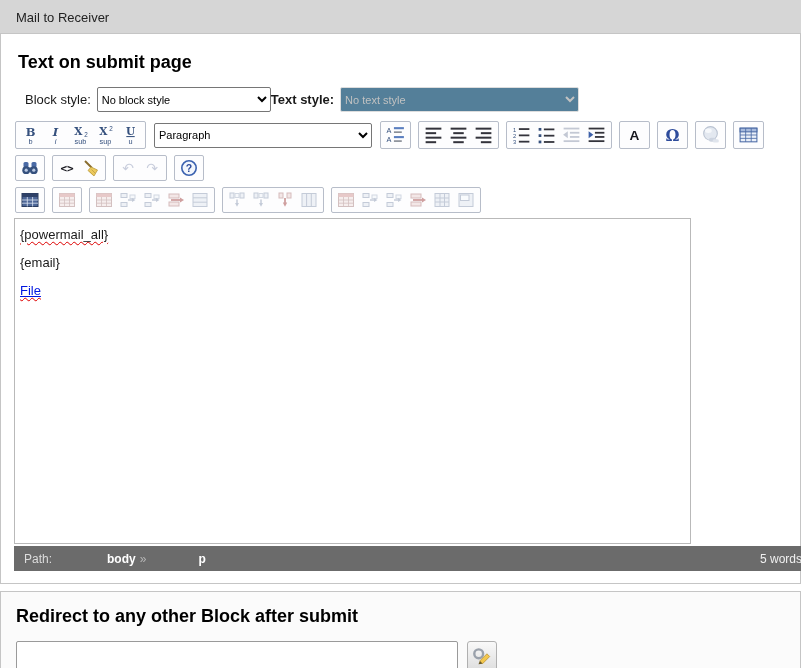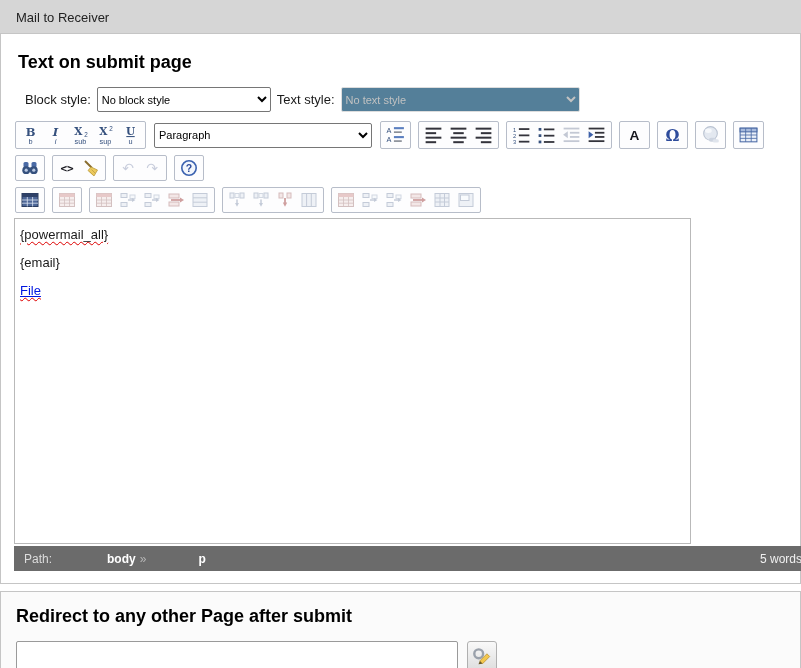--- a/index.html
+++ b/index.html
@@ -17,21 +17,21 @@
   .panel1 { padding:10px 13px 12px; }
   .panel2 { margin-top:7px; padding:14px 15px 18px; background:#fbfbfb; }
   .sec-title { font-weight:bold; font-size:18px; color:#000; margin:8px 0 0 4px; }
 
   
   .stylerow { display:flex; align-items:center; margin:14px 0 0 11px; }
   .stylerow label { margin-right:6px; }
   select { font-family:"Liberation Sans", sans-serif; font-size:11px; height:25px; border:1px solid #767676; background:#fff; border-radius:2px; }
   .sel-block { width:174px; }
   .sel-text { width:239px; color:#a9a9a9; border-color:#cfcfcf; background:#0c4a6e; }
-  .lbl-text { margin-left:6px; }
+  .lbl-text { margin-left:0;font-weight:bold; }
 
   
   .tbrow { display:flex; align-items:center; margin:6px 0 0 1px; }
   .tbrow1 { margin-top:9px; }
   .tbgroup { display:inline-flex; align-items:center; border:1px solid #b7bdc9; background:#fdfdfe; border-radius:2px; padding:1px 2px; margin-right:7px; }
   .tbtn { border:none; background:transparent; padding:1px 2px; display:inline-flex; align-items:center; cursor:pointer; }
   .tbrow1 .tbtn svg { width:21px; height:22px; }
   .tbrow2 .tbtn svg, .tbrow3 .tbtn svg { width:20px; height:20px; }
   .sel-para { width:218px; margin:0 8px 0 1px; }
 
@@ -620,21 +620,21 @@
     <div class="statusbar">
       <span class="p-label">Path:</span>
       <span class="p-node">body</span>
       <span class="p-sep">»</span>
       <span class="p-node">p</span>
       <span class="wordcount">5 words</span>
     </div>
   </div>
 
   <div class="panel panel2">
-    <div class="sec-title" style="margin:0">Redirect to any other Page after submit</div>
+    <div class="sec-title" style="margin:0">Redirect to any other Block after submit</div>
     <div class="redirrow">
       <input type="text" class="redir-input" value="" style="">
       <button class="wizbtn">
           <svg>
             <use href="#i-wizard"></use>
           </svg>
         </button>
     </div>
   </div>
 

